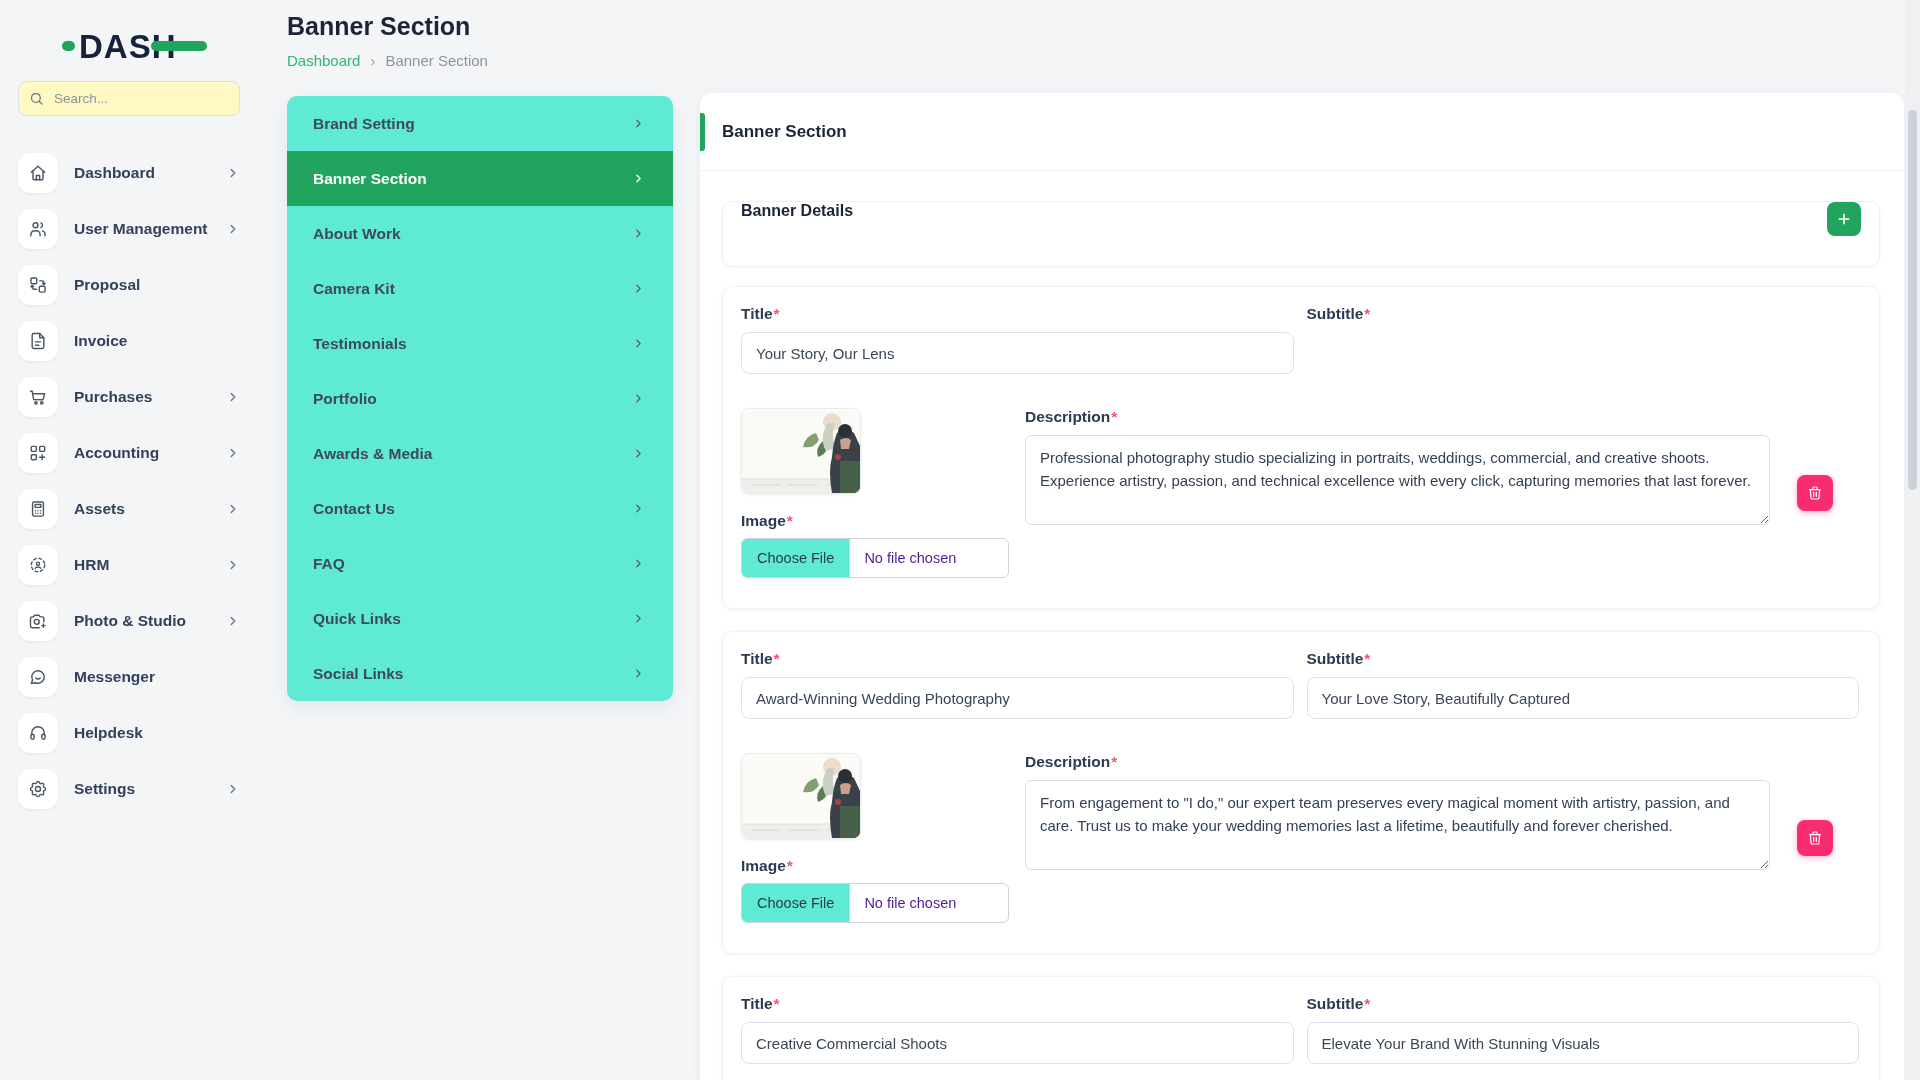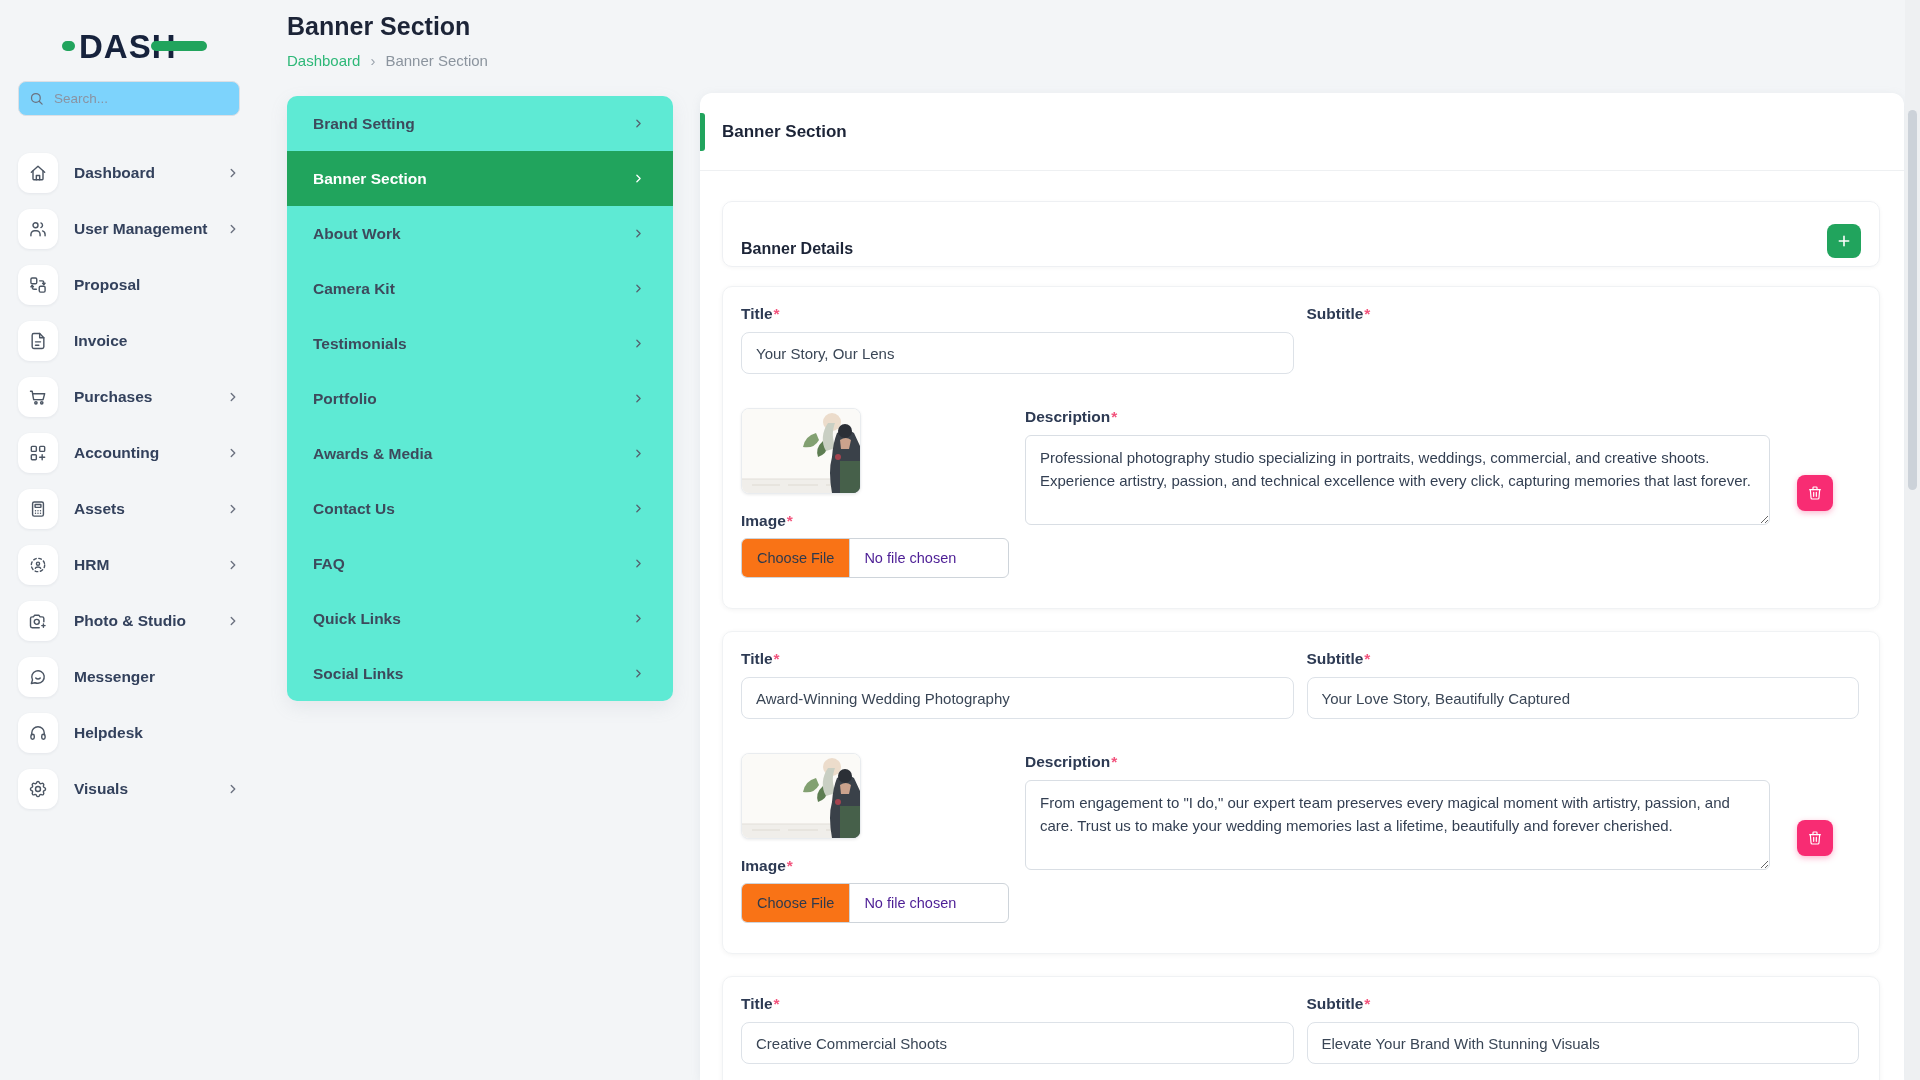--- a/index.html
+++ b/index.html
@@ -5,21 +5,21 @@
   html,body{margin:0;padding:0;}
   body{font-family:"Liberation Sans",sans-serif;}
   .viewport{position:relative;width:1920px;height:1080px;background:#f3f5f7;overflow:hidden;}
 
   
   .sidebar{position:absolute;left:0;top:0;width:258px;height:1080px;background:#f3f5f7;}
   .logo{position:absolute;left:62px;top:26px;display:flex;align-items:center;height:40px;}
   .logo-dot{width:13px;height:10px;border-radius:5px;background:#21a45d;margin-right:4px;}
   .logo-text{font-size:33px;font-weight:900;color:#16223c;letter-spacing:1px;line-height:1;}
   .logo-dash{width:56px;height:10px;border-radius:5px;background:#21a45d;margin-left:-26px;}
-  .search-box{position:absolute;left:18px;top:81px;width:222px;height:35px;background:#7dd3fc;
+  .search-box{position:absolute;left:18px;top:81px;width:222px;height:35px;background:#fef9c3;
     border:1px solid #dcdfe4;border-radius:8px;display:flex;align-items:center;padding:0 10px;box-sizing:border-box;}
   .search-box svg{width:15px;height:15px;stroke:#6b7280;flex:0 0 auto;}
   .search-box input{border:none;outline:none;background:transparent;margin-left:8px;width:100%;
     font-size:13.5px;color:#3a4656;font-family:"Liberation Sans",sans-serif;}
   .search-box input::placeholder{color:#8a93a2;}
   .nav{position:absolute;left:0;top:145px;width:258px;}
   .nav-item{display:flex;align-items:center;height:56px;padding:0 18px;cursor:pointer;}
   .tile{width:40px;height:40px;background:#ffffff;border-radius:12px;display:flex;align-items:center;
     justify-content:center;box-shadow:0 1px 3px rgba(25,42,70,.07);flex:0 0 auto;}
   .tile svg{width:20px;height:20px;stroke:#4b5563;fill:none;stroke-width:1.7;stroke-linecap:round;stroke-linejoin:round;}
@@ -45,21 +45,21 @@
 
   
   .main-card{position:absolute;left:700px;top:93px;width:1204px;height:987px;background:#ffffff;
     border-radius:12px 12px 0 0;box-shadow:0 2px 10px rgba(150,160,175,.14);overflow:hidden;box-sizing:border-box;}
   .card-header{position:relative;height:77px;border-bottom:1px solid #eef0f2;display:flex;align-items:center;}
   .card-header:before{content:"";position:absolute;left:0;top:20px;width:5px;height:38px;background:#21a45d;border-radius:0 3px 3px 0;}
   .card-header-title{margin-left:22px;font-size:17px;font-weight:700;color:#1c2437;}
   .card-body{padding:30px 24px 0 22px;}
 
   .details-bar{height:66px;border:1px solid #eef0f3;border-radius:10px;box-shadow:0 1px 4px rgba(0,0,0,.04);
-    display:flex;align-items:flex-end;padding:8px 18px;box-sizing:border-box;margin-bottom:19px;}
+    display:flex;align-items:flex-start;padding:0 18px;box-sizing:border-box;margin-bottom:19px;}
   .details-title{font-size:16px;font-weight:700;color:#1c2437;}
   .add-btn{margin-left:auto;width:34px;height:34px;border:none;border-radius:8px;background:#21a45d;
     display:flex;align-items:center;justify-content:center;cursor:pointer;}
   .add-btn svg{width:16px;height:16px;stroke:#ffffff;stroke-width:2.4;stroke-linecap:round;fill:none;}
 
   .banner-card{border:1px solid #f0f2f4;border-radius:10px;box-shadow:0 1px 5px rgba(0,0,0,.05);
     padding:18px 20px 30px 18px;margin-bottom:22px;}
   .banner-card.truncated{padding-bottom:140px;margin-bottom:0;}
   .field-row{display:flex;gap:13px;}
   .field-col{flex:1;min-width:0;}
@@ -68,21 +68,21 @@
   .text-input{width:100%;height:42px;border:1px solid #dde2e8;border-radius:8px;padding:0 14px;
     box-sizing:border-box;font-size:15px;color:#3a4656;font-family:"Liberation Sans",sans-serif;outline:none;background:#fff;}
   .media-row{display:flex;margin-top:34px;}
   .media-left{flex:0 0 272px;}
   .thumb{width:118px;height:84px;background:#ffffff;border:1px solid #e9ecef;border-radius:8px;
     box-shadow:0 1px 3px rgba(0,0,0,.08);overflow:hidden;}
   .thumb svg{display:block;}
   .media-left .field-label{margin-top:18px;margin-bottom:8px;}
   .file-input{width:268px;height:40px;border:1px solid #ced4da;border-radius:6px;display:flex;align-items:center;
     overflow:hidden;box-sizing:border-box;background:#fff;cursor:pointer;}
-  .file-btn{height:100%;display:flex;align-items:center;padding:0 15px;background:#f97316;
+  .file-btn{height:100%;display:flex;align-items:center;padding:0 15px;background:#5eead4;
     border-right:1px solid #ced4da;font-size:14.5px;color:#2f3a4d;}
   .file-status{margin-left:14px;font-size:14.5px;color:#4c1d95;}
   .desc-col{flex:0 0 745px;margin-left:12px;min-width:0;}
   .desc-col textarea{width:100%;height:90px;border:1px solid #d9dee4;border-radius:6px;padding:10px 14px;
     box-sizing:border-box;font-size:15px;color:#333f52;line-height:1.55;font-family:"Liberation Sans",sans-serif;
     resize:vertical;outline:none;}
   .del-col{flex:1;display:flex;align-items:center;justify-content:center;}
   .del-btn{width:36px;height:36px;border:none;border-radius:8px;background:#f82c73;display:flex;
     align-items:center;justify-content:center;cursor:pointer;box-shadow:0 2px 6px rgba(248,44,115,.35);}
   .del-btn svg{width:16px;height:16px;stroke:#ffffff;stroke-width:1.8;fill:none;stroke-linecap:round;stroke-linejoin:round;}
@@ -260,21 +260,21 @@
         <span class="nav-label">Helpdesk</span>
       </div>
 
       <div class="nav-item">
         <span class="tile">
             <svg viewBox="0 0 24 24">
               <path d="M10.3 4.3c.4-1.7 3-1.7 3.4 0a1.7 1.7 0 0 0 2.6 1.1c1.5-.9 3.3.9 2.4 2.4a1.7 1.7 0 0 0 1.1 2.6c1.7.4 1.7 3 0 3.4a1.7 1.7 0 0 0-1.1 2.6c.9 1.5-.9 3.3-2.4 2.4a1.7 1.7 0 0 0-2.6 1.1c-.4 1.7-3 1.7-3.4 0a1.7 1.7 0 0 0-2.6-1.1c-1.5.9-3.3-.9-2.4-2.4a1.7 1.7 0 0 0-1.1-2.6c-1.7-.4-1.7-3 0-3.4a1.7 1.7 0 0 0 1.1-2.6c-.9-1.5.9-3.3 2.4-2.4a1.7 1.7 0 0 0 2.6-1.1z"></path>
               <circle cx="12" cy="12" r="3"></circle>
             </svg>
           </span>
-        <span class="nav-label">Visuals</span>
+        <span class="nav-label">Settings</span>
         <svg class="chev" viewBox="0 0 24 24">
             <path d="M9 6l6 6-6 6"></path>
           </svg>
       </div>
 
     </div>
   </div>
 
   <div class="page-head">
     <h1 class="page-title">Banner Section</h1>

